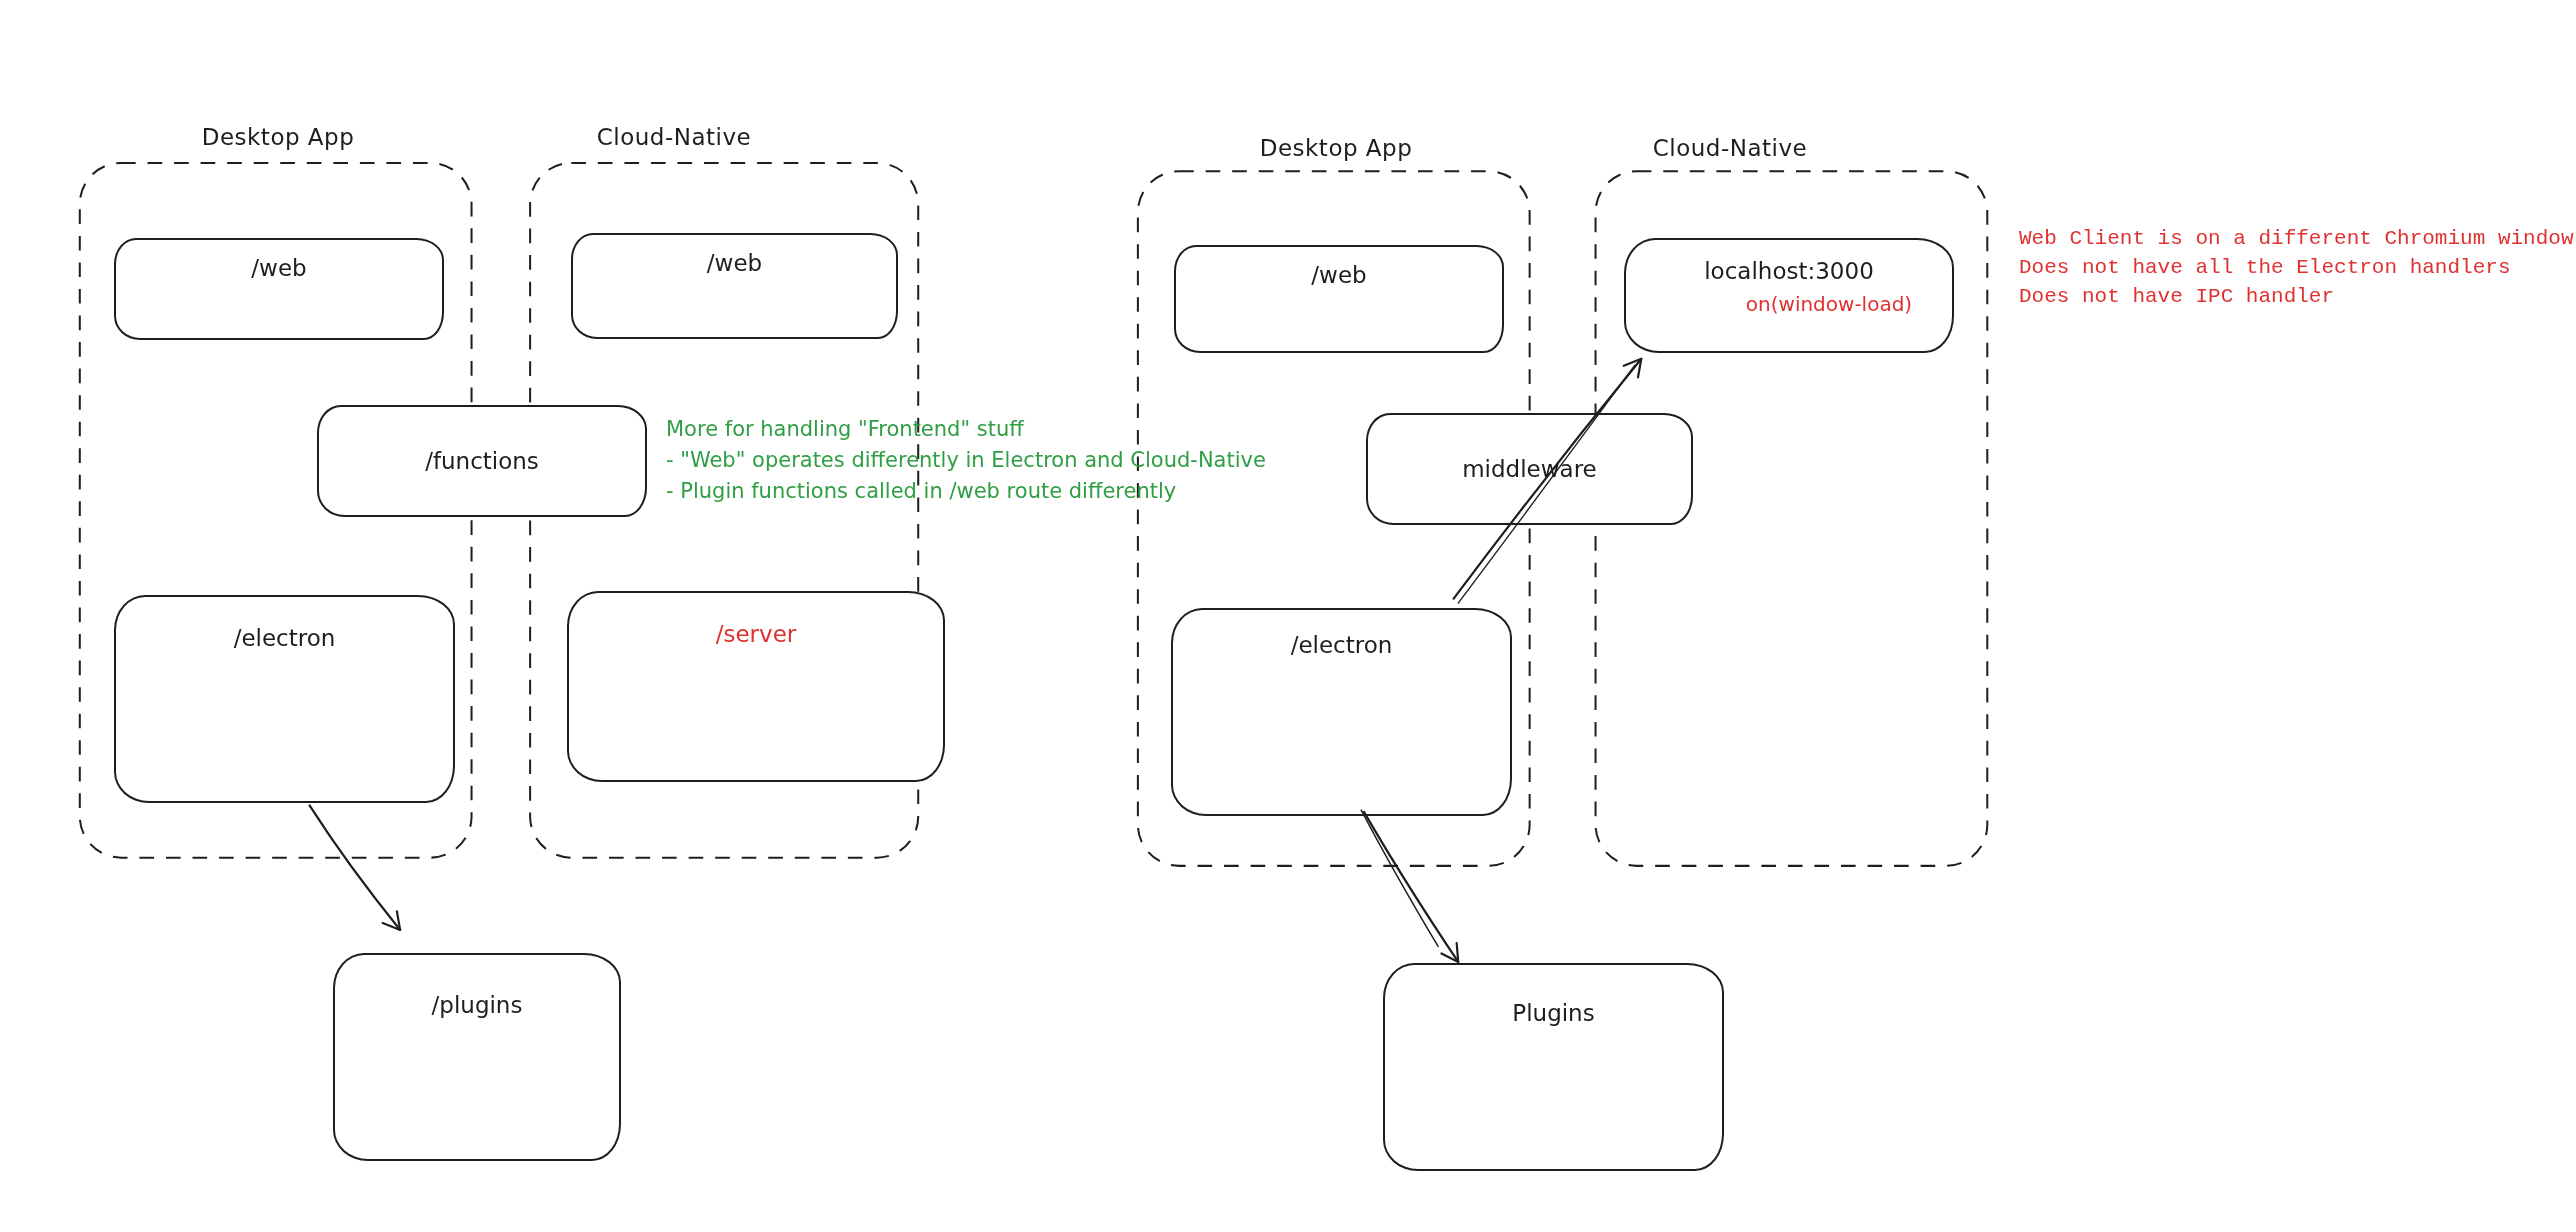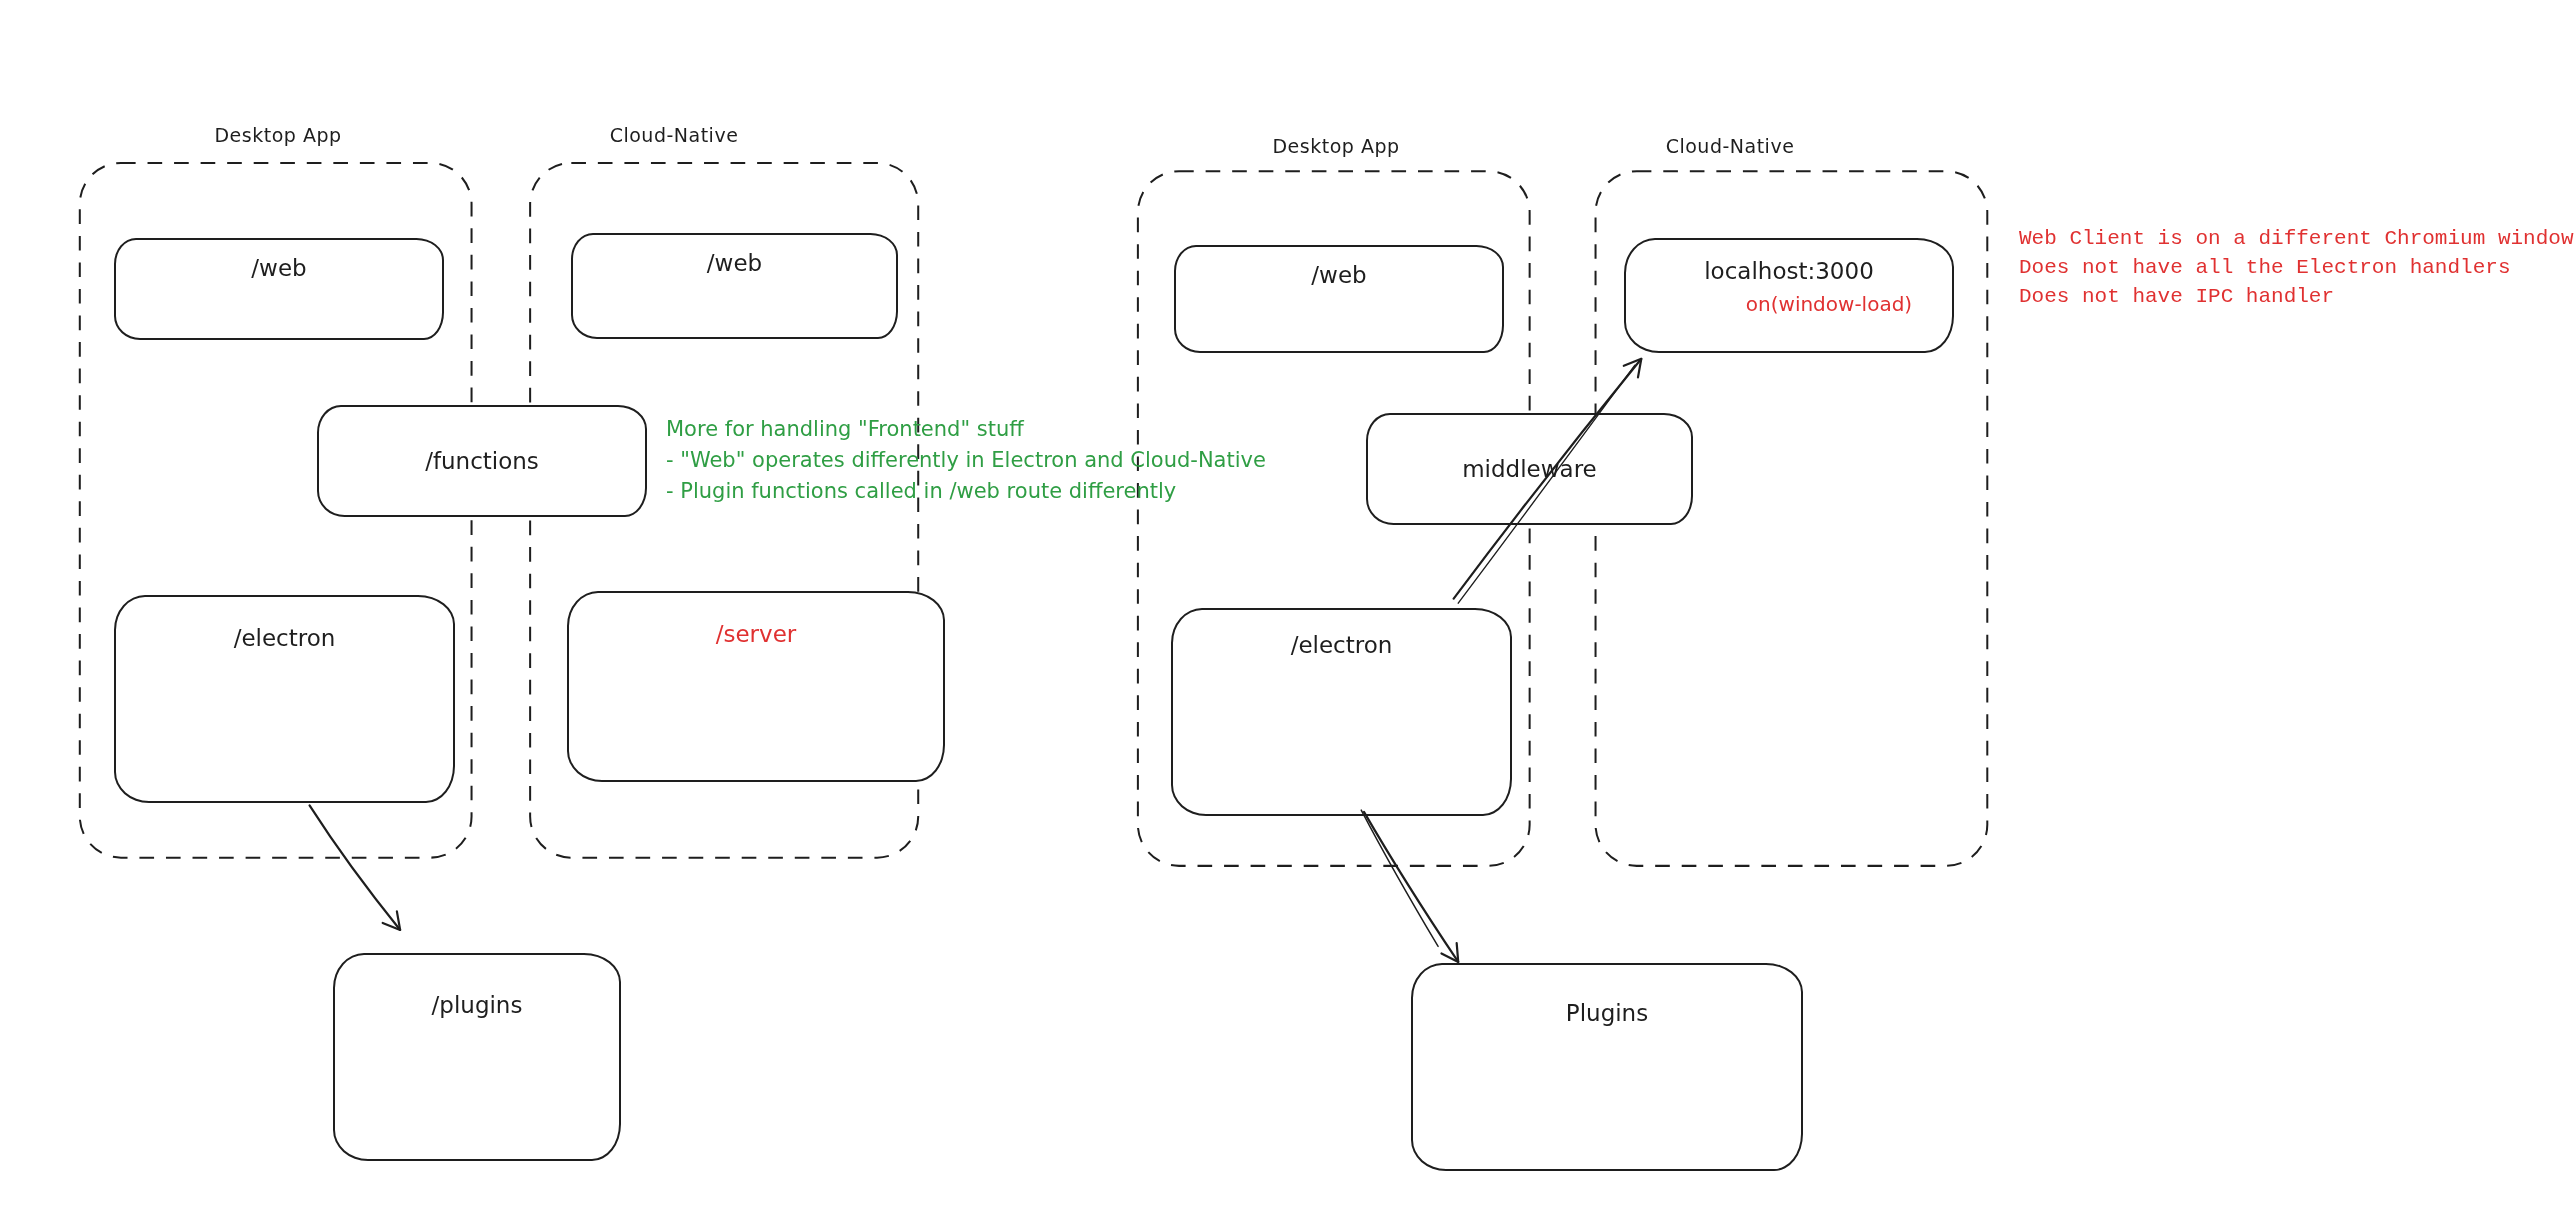--- a/index.html
+++ b/index.html
@@ -15,21 +15,21 @@
   }
   svg.layer {
     position: absolute;
     left: 0;
     top: 0;
     pointer-events: none;
   }
   .group-label {
     position: absolute;
     transform: translateX(-50%);
-    font-size: 19px;
+    font-size: 23px;
     white-space: nowrap;
     letter-spacing: 0.5px;
   }
   .node {
     position: absolute;
     background: #ffffff;
     border: 2.1px solid #1e1e1e;
     display: flex;
     justify-content: center;
     font-size: 23px;
@@ -119,21 +119,21 @@
     <div class="stack">
       <div class="node-label">localhost:3000</div>
       <div class="sub red-text">on(window-load)</div>
     </div>
   </div>
 
   <div class="node mid" style="left:1366px; top:413px; width:327px; height:112px;">
     <span class="node-label">middleware</span>
   </div>
 
-  <div class="node big" style="left:1383px; top:963px; width:392px; height:208px; padding-top:35px;margin-left:28px;">
+  <div class="node big" style="left:1383px; top:963px; width:341px; height:208px; padding-top:35px;">
     <span class="node-label">Plugins</span>
   </div>
 
   <div class="annotation green" style="left:666px; top:414px;">
     <div>More for handling "Frontend" stuff</div>
     <div>- "Web" operates differently in Electron and Cloud-Native</div>
     <div>- Plugin functions called in /web route differently</div>
   </div>
 
   <div class="annotation red" style="left:2019px; top:224px;font-family:Liberation Mono, monospace;">

